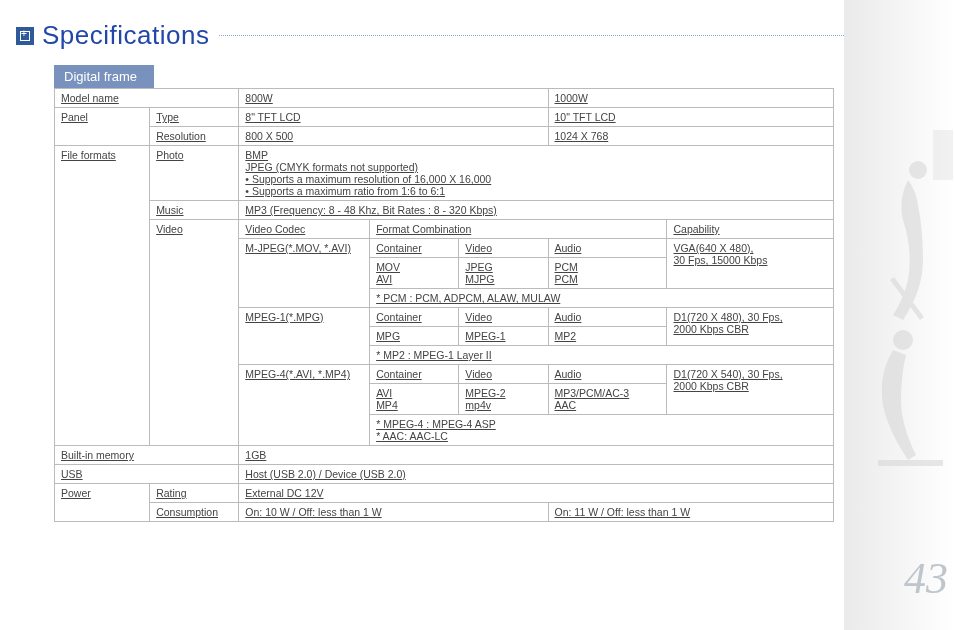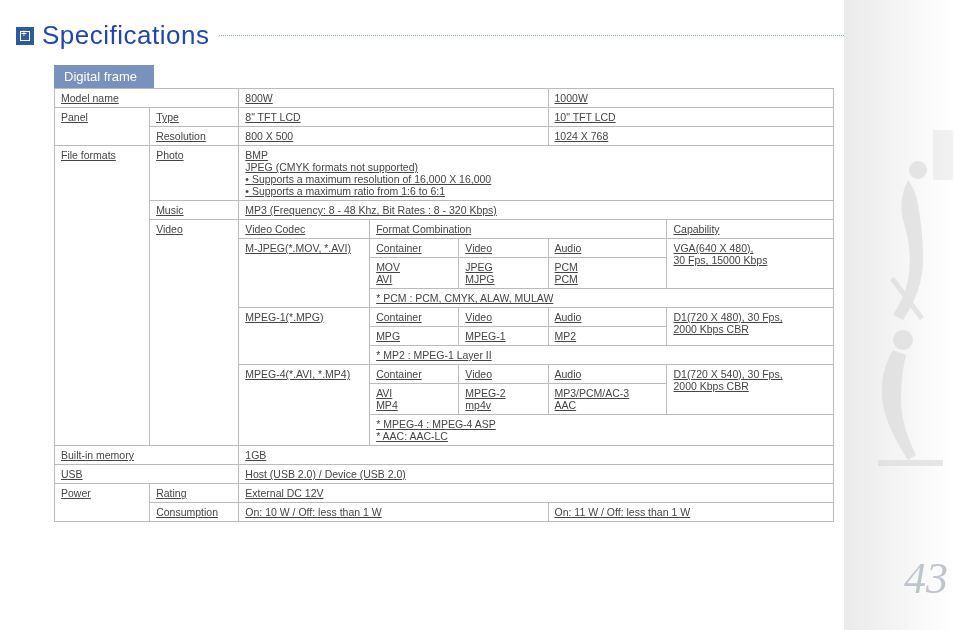--- a/index.html
+++ b/index.html
@@ -99,21 +99,21 @@
       <td>
                 <div>JPEG</div>
                 <div>MJPG</div>
               </td>
       <td>
                 <div>PCM</div>
                 <div>PCM</div>
               </td>
     </tr>
     <tr>
-      <td colspan="4">* PCM : PCM, CMYK, ALAW, MULAW</td>
+      <td colspan="4">* PCM : PCM, ADPCM, ALAW, MULAW</td>
     </tr>
     <tr>
       <td rowspan="3">MPEG-1(*.MPG)</td>
       <td>Container</td>
       <td>Video</td>
       <td>Audio</td>
       <td rowspan="2">
         <div>D1(720 X 480), 30 Fps,</div>
         <div>2000 Kbps CBR</div>
       </td>

